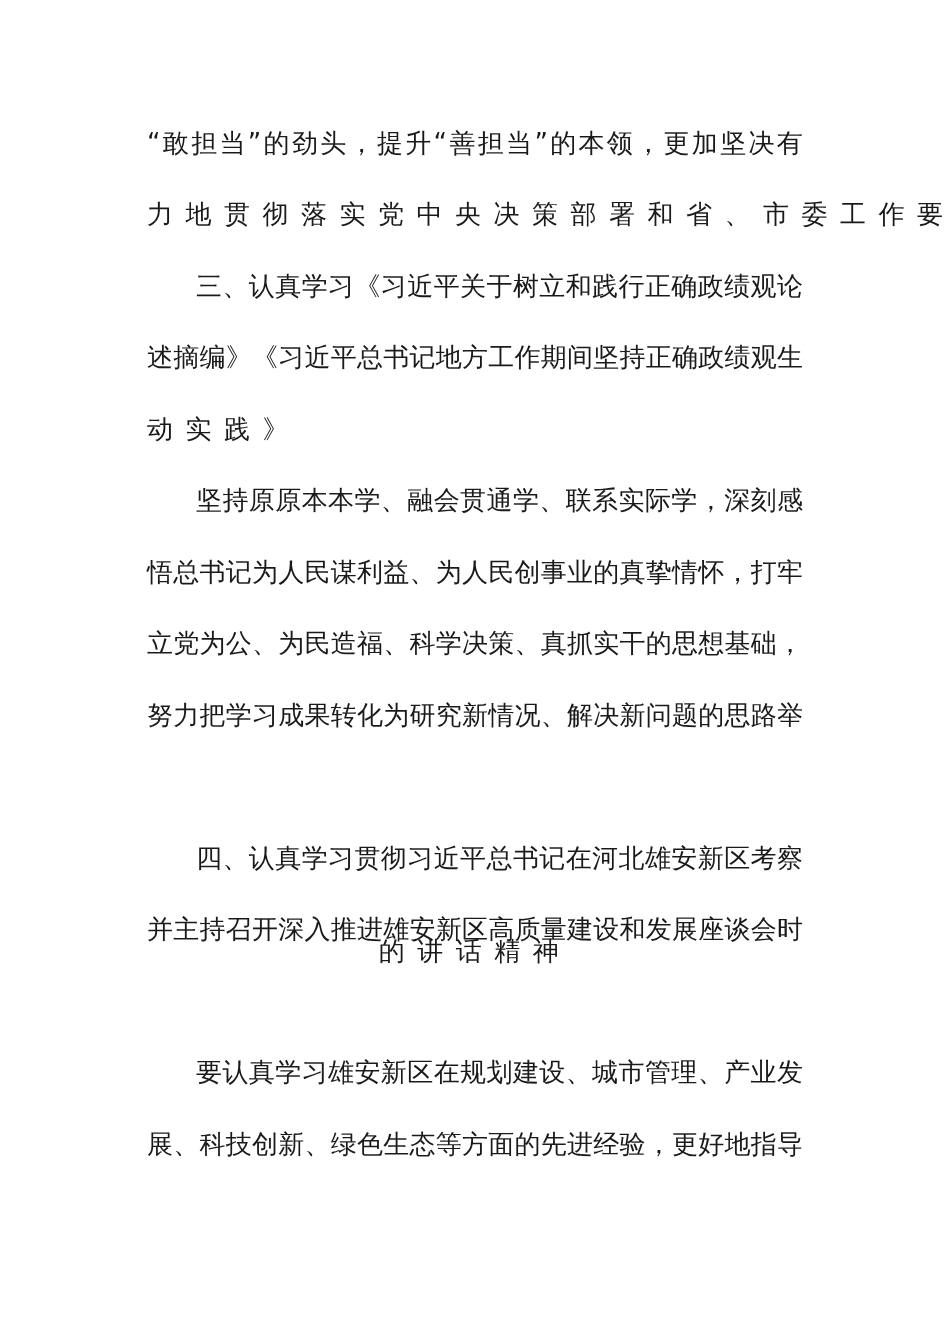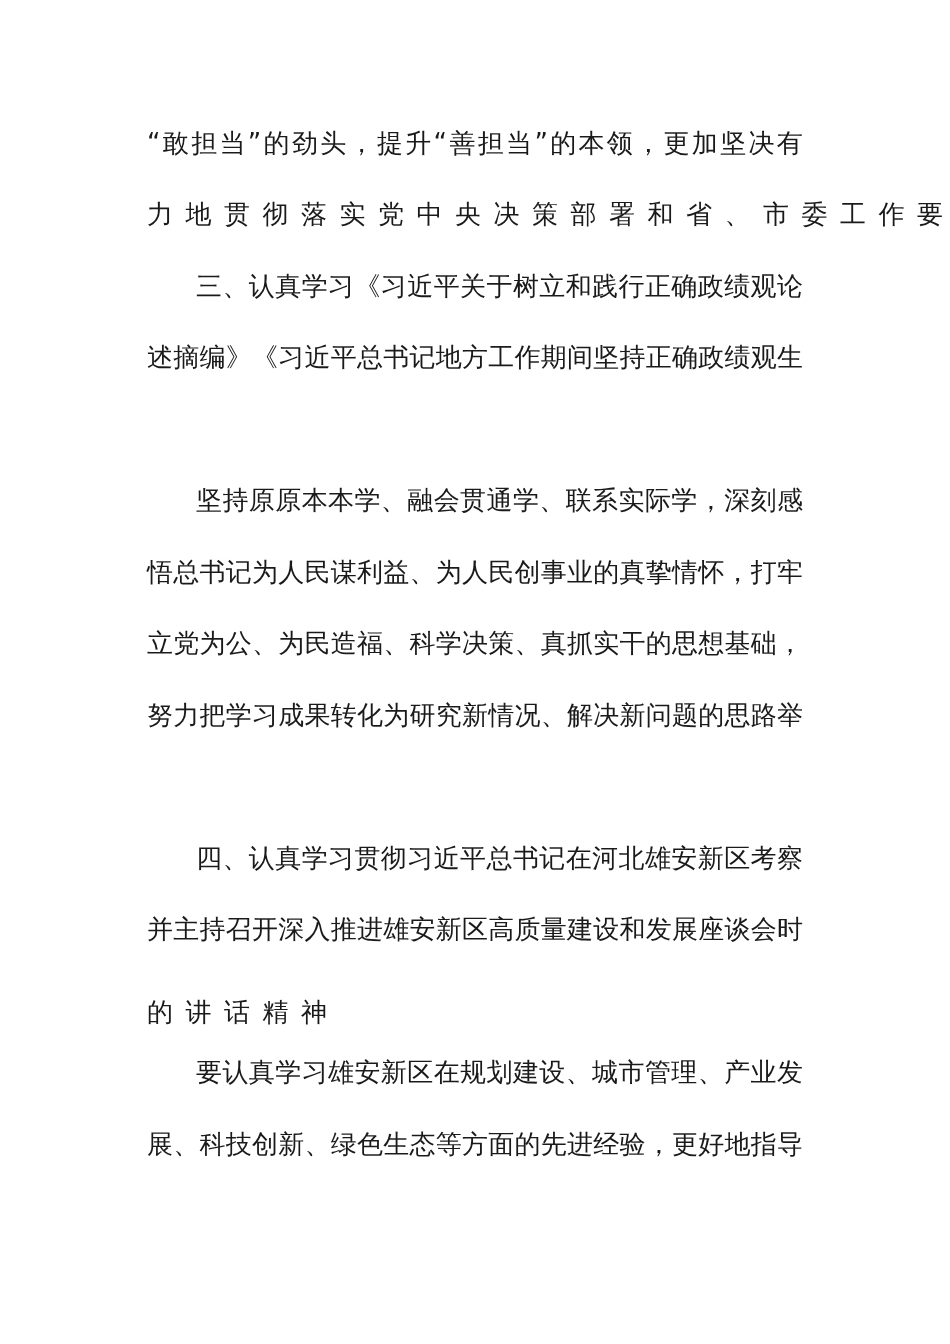--- a/index.html
+++ b/index.html
@@ -126,20 +126,21 @@
       <span class="ch">间</span>
       <span class="ch">坚</span>
       <span class="ch">持</span>
       <span class="ch">正</span>
       <span class="ch">确</span>
       <span class="ch">政</span>
       <span class="ch">绩</span>
       <span class="ch">观</span>
       <span class="ch">生</span>
     </div>
+  <div class="line short" style="top: 409px;">动实践》</div>
   <div class="line indent" style="top: 480px;">
       <span class="ch">坚</span>
       <span class="ch">持</span>
       <span class="ch">原</span>
       <span class="ch">原</span>
       <span class="ch">本</span>
       <span class="ch">本</span>
       <span class="ch">学</span>
       <span class="ch">、</span>
       <span class="ch">融</span>
@@ -284,21 +285,21 @@
       <span class="ch">建</span>
       <span class="ch">设</span>
       <span class="ch">和</span>
       <span class="ch">发</span>
       <span class="ch">展</span>
       <span class="ch">座</span>
       <span class="ch">谈</span>
       <span class="ch">会</span>
       <span class="ch">时</span>
     </div>
-  <div class="line short" style="top: 992px;">的讲话精神</div>
+  <div class="line short" style="top: 931px; text-align: center;">的讲话精神</div>
   <div class="line indent" style="top: 1052px;">
       <span class="ch">要</span>
       <span class="ch">认</span>
       <span class="ch">真</span>
       <span class="ch">学</span>
       <span class="ch">习</span>
       <span class="ch">雄</span>
       <span class="ch">安</span>
       <span class="ch">新</span>
       <span class="ch">区</span>

